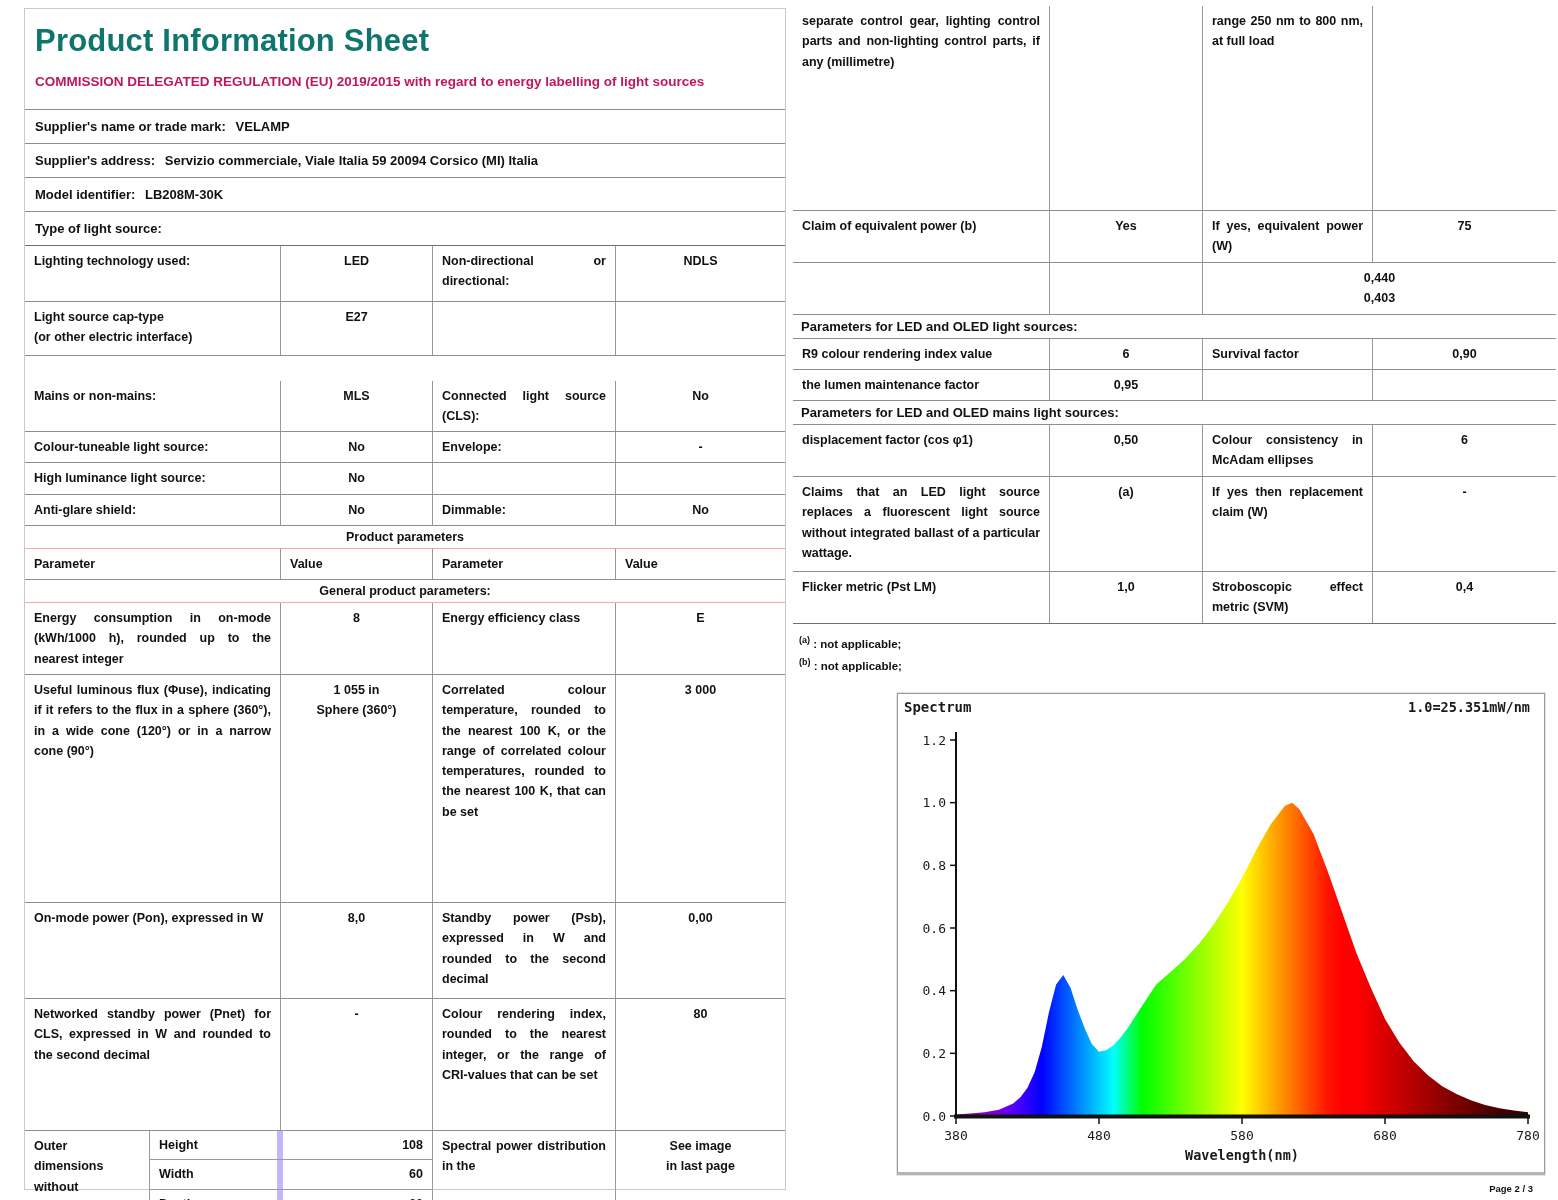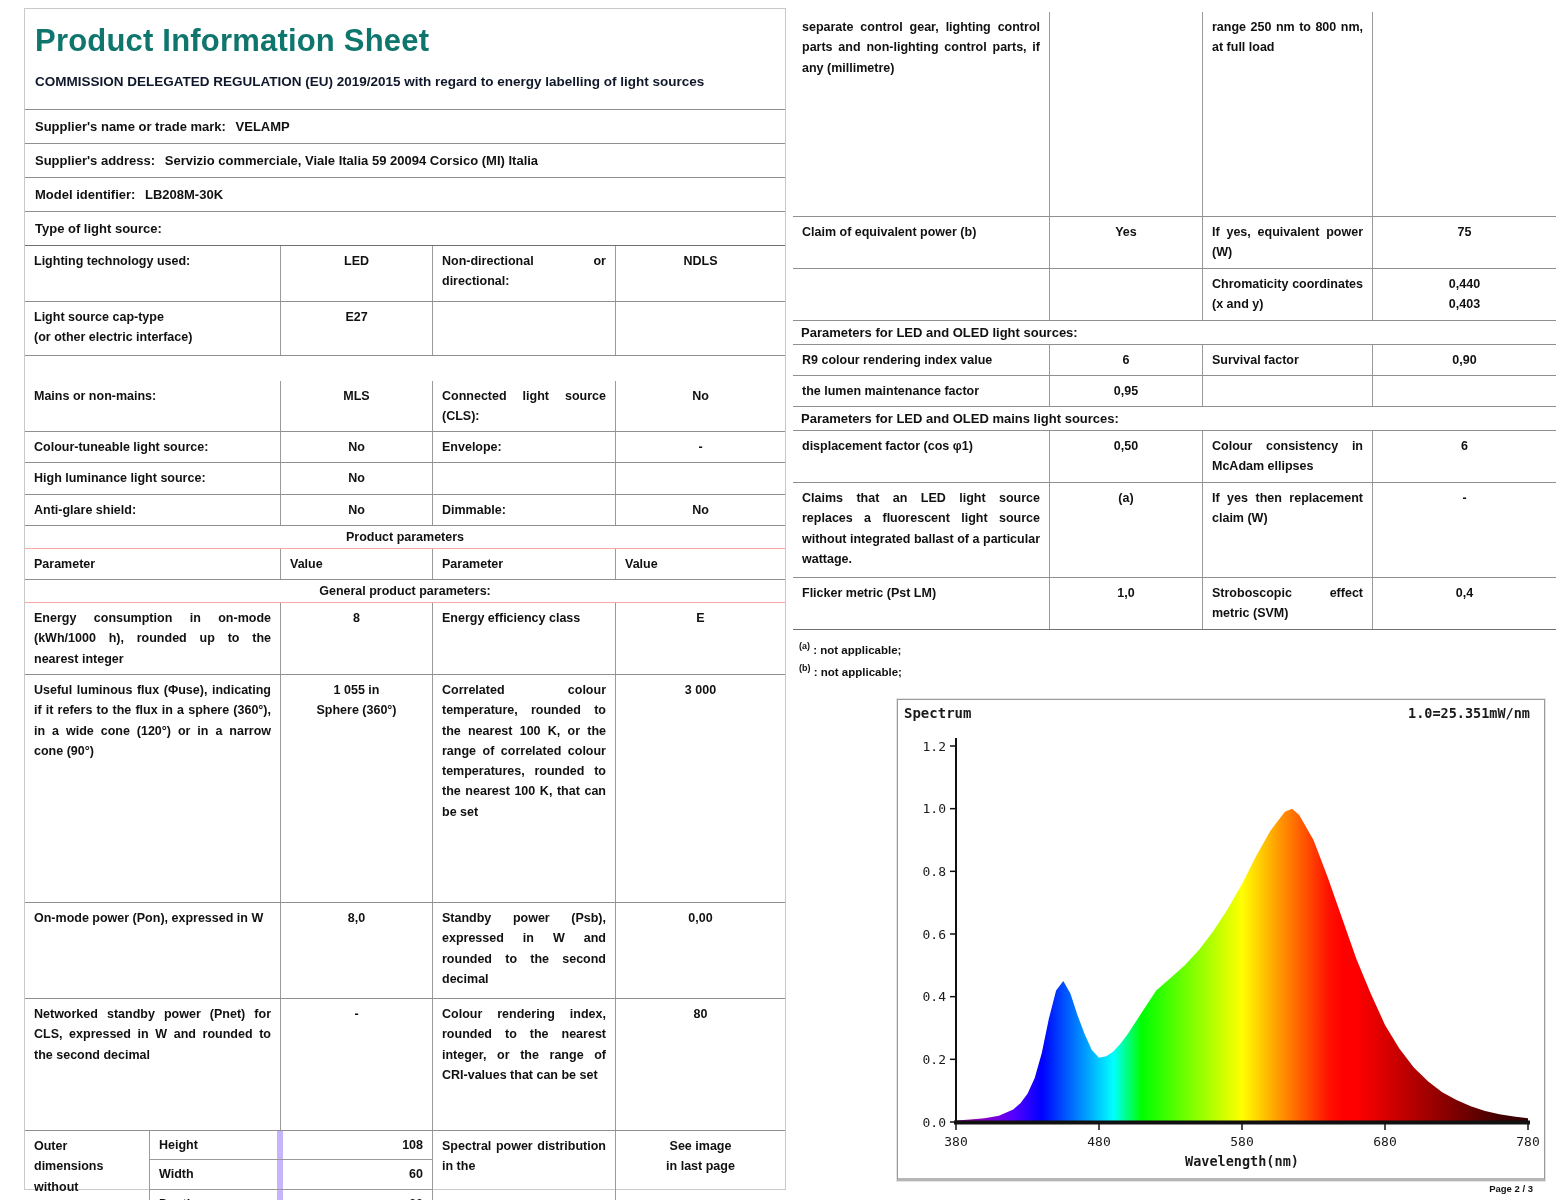--- a/index.html
+++ b/index.html
@@ -11,21 +11,21 @@
     color: #111; 
   }
   .page { position: absolute; top: 0; }
   .page1 { left: 24px; width: 762px; top: 8px; border: 1px solid #c9c9c9; background:#fff; padding: 6px 0 0 0; height: 1182px;}
   .page2 { left: 793px; width: 763px; top: 0; height: 1200px; }
   h1.title {
     font-size: 31px; font-weight: bold; color: #0f766e;
     padding: 8px 10px 4px 10px; letter-spacing: 0.2px;
   }
   .subtitle {
-    font-size: 13.5px; font-weight: bold; color: #0f172a;
+    font-size: 13.5px; font-weight: bold; color: #be185d;
     padding: 6px 12px 14px 10px; line-height: 1.9; text-align: justify;
   }
   .inforow {
     border-top: 1px solid #8f8f8f; padding: 9px 10px; font-size: 13px;
     font-weight: bold;
   }
   .inforow .lbl { font-weight: bold; }
   .inforow .val { font-weight: bold; padding-left: 6px; }
   .dtable { border-top: 1px solid #6f6f6f; border-bottom: 1px solid #6f6f6f; width: 100%; }
   .trow { display: flex; align-items: stretch; border-bottom: 1px solid #8f8f8f; }
@@ -58,21 +58,21 @@
   }
   .page2 .pagefoot { position: absolute; right: 11px; bottom: 4px; }
   .footnotes { padding: 8px 4px 2px 6px; font-size: 11.5px; font-weight: bold; line-height: 1.8; }
   .footnotes sup { font-size: 9px; }
   .chartbox {
     margin: 14px 12px 0 104px; width: 648px; background: #fff;
     border: 1px solid #9a9a9a; border-bottom: 3px solid #b5b5b5;
     box-shadow: 0 0 0 1px #e4e4e4;
   }
   .chartbox svg { display: block; }
-  .p2table { border-top: none; margin-top: 12px; }
+  .p2table { border-top: none; margin-top: 6px; }
 </style>
 </head>
 <body>
 
 <div class="canvas">
 
   <div class="page page1">
     <h1 class="title">Product Information Sheet</h1>
     <div class="subtitle">COMMISSION DELEGATED REGULATION (EU) 2019/2015 with regard to energy labelling of light sources</div>
 
@@ -194,21 +194,20 @@
         </div>
         <div class="trow" style="min-height: 50px;">
           <div class="tcell cparam" style="flex: 0 0 257px;">Claim of equivalent power (b)</div>
           <div class="tcell cval" style="flex: 0 0 153px;">Yes</div>
           <div class="tcell cparam" style="flex: 0 0 170px;">If yes, equivalent power (W)</div>
           <div class="tcell cval" style="flex: 1 1 0%;">75</div>
         </div>
         <div class="trow" style="min-height: 52px;">
           <div class="tcell cparam" style="flex: 0 0 257px;"></div>
           <div class="tcell cval" style="flex: 0 0 153px;"></div>
-          <div class="tcell cparam" style="flex: 0 0 170px;">Chromaticity coordinates (x and y)</div>
           <div class="tcell cval" style="flex: 1 1 0%;">0,440<br>0,403</div>
         </div>
         <div class="sectionrow">Parameters for LED and OLED light sources:</div>
         <div class="trow" style="min-height: 27px;">
           <div class="tcell cparam" style="flex: 0 0 257px;">R9 colour rendering index value</div>
           <div class="tcell cval" style="flex: 0 0 153px;">6</div>
           <div class="tcell cparam" style="flex: 0 0 170px;">Survival factor</div>
           <div class="tcell cval" style="flex: 1 1 0%;">0,90</div>
         </div>
         <div class="trow" style="min-height: 27px;">

